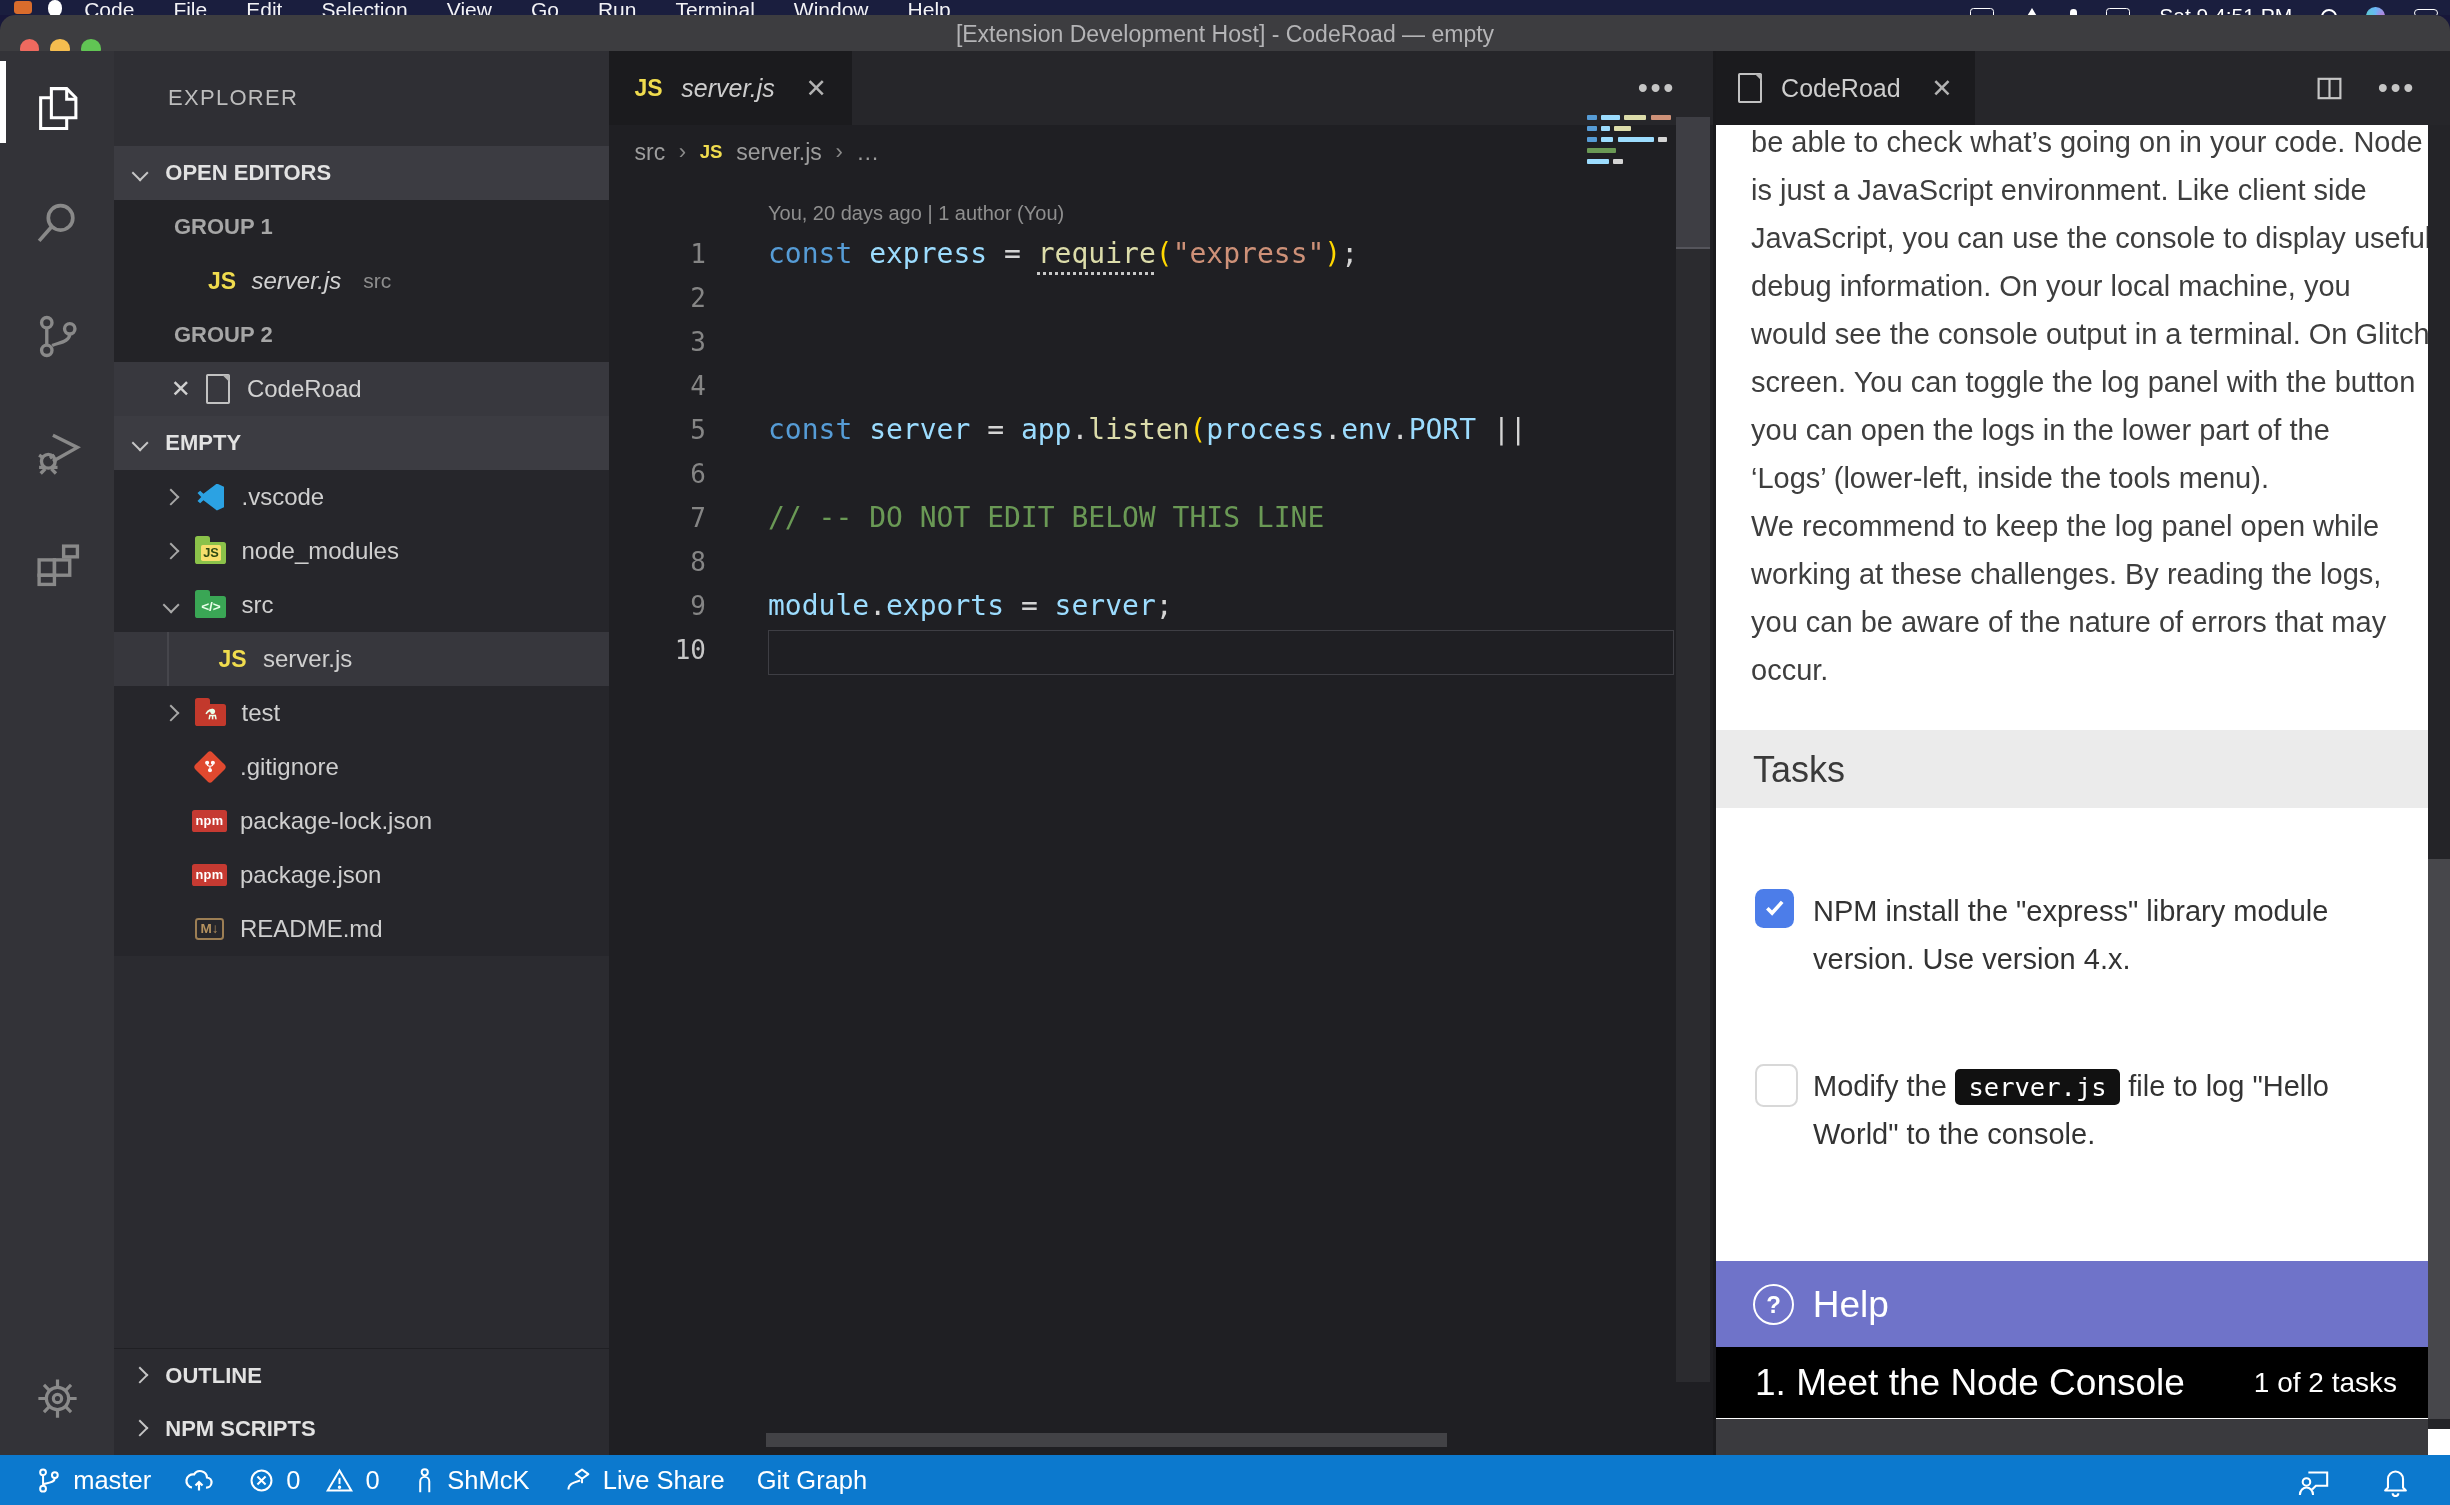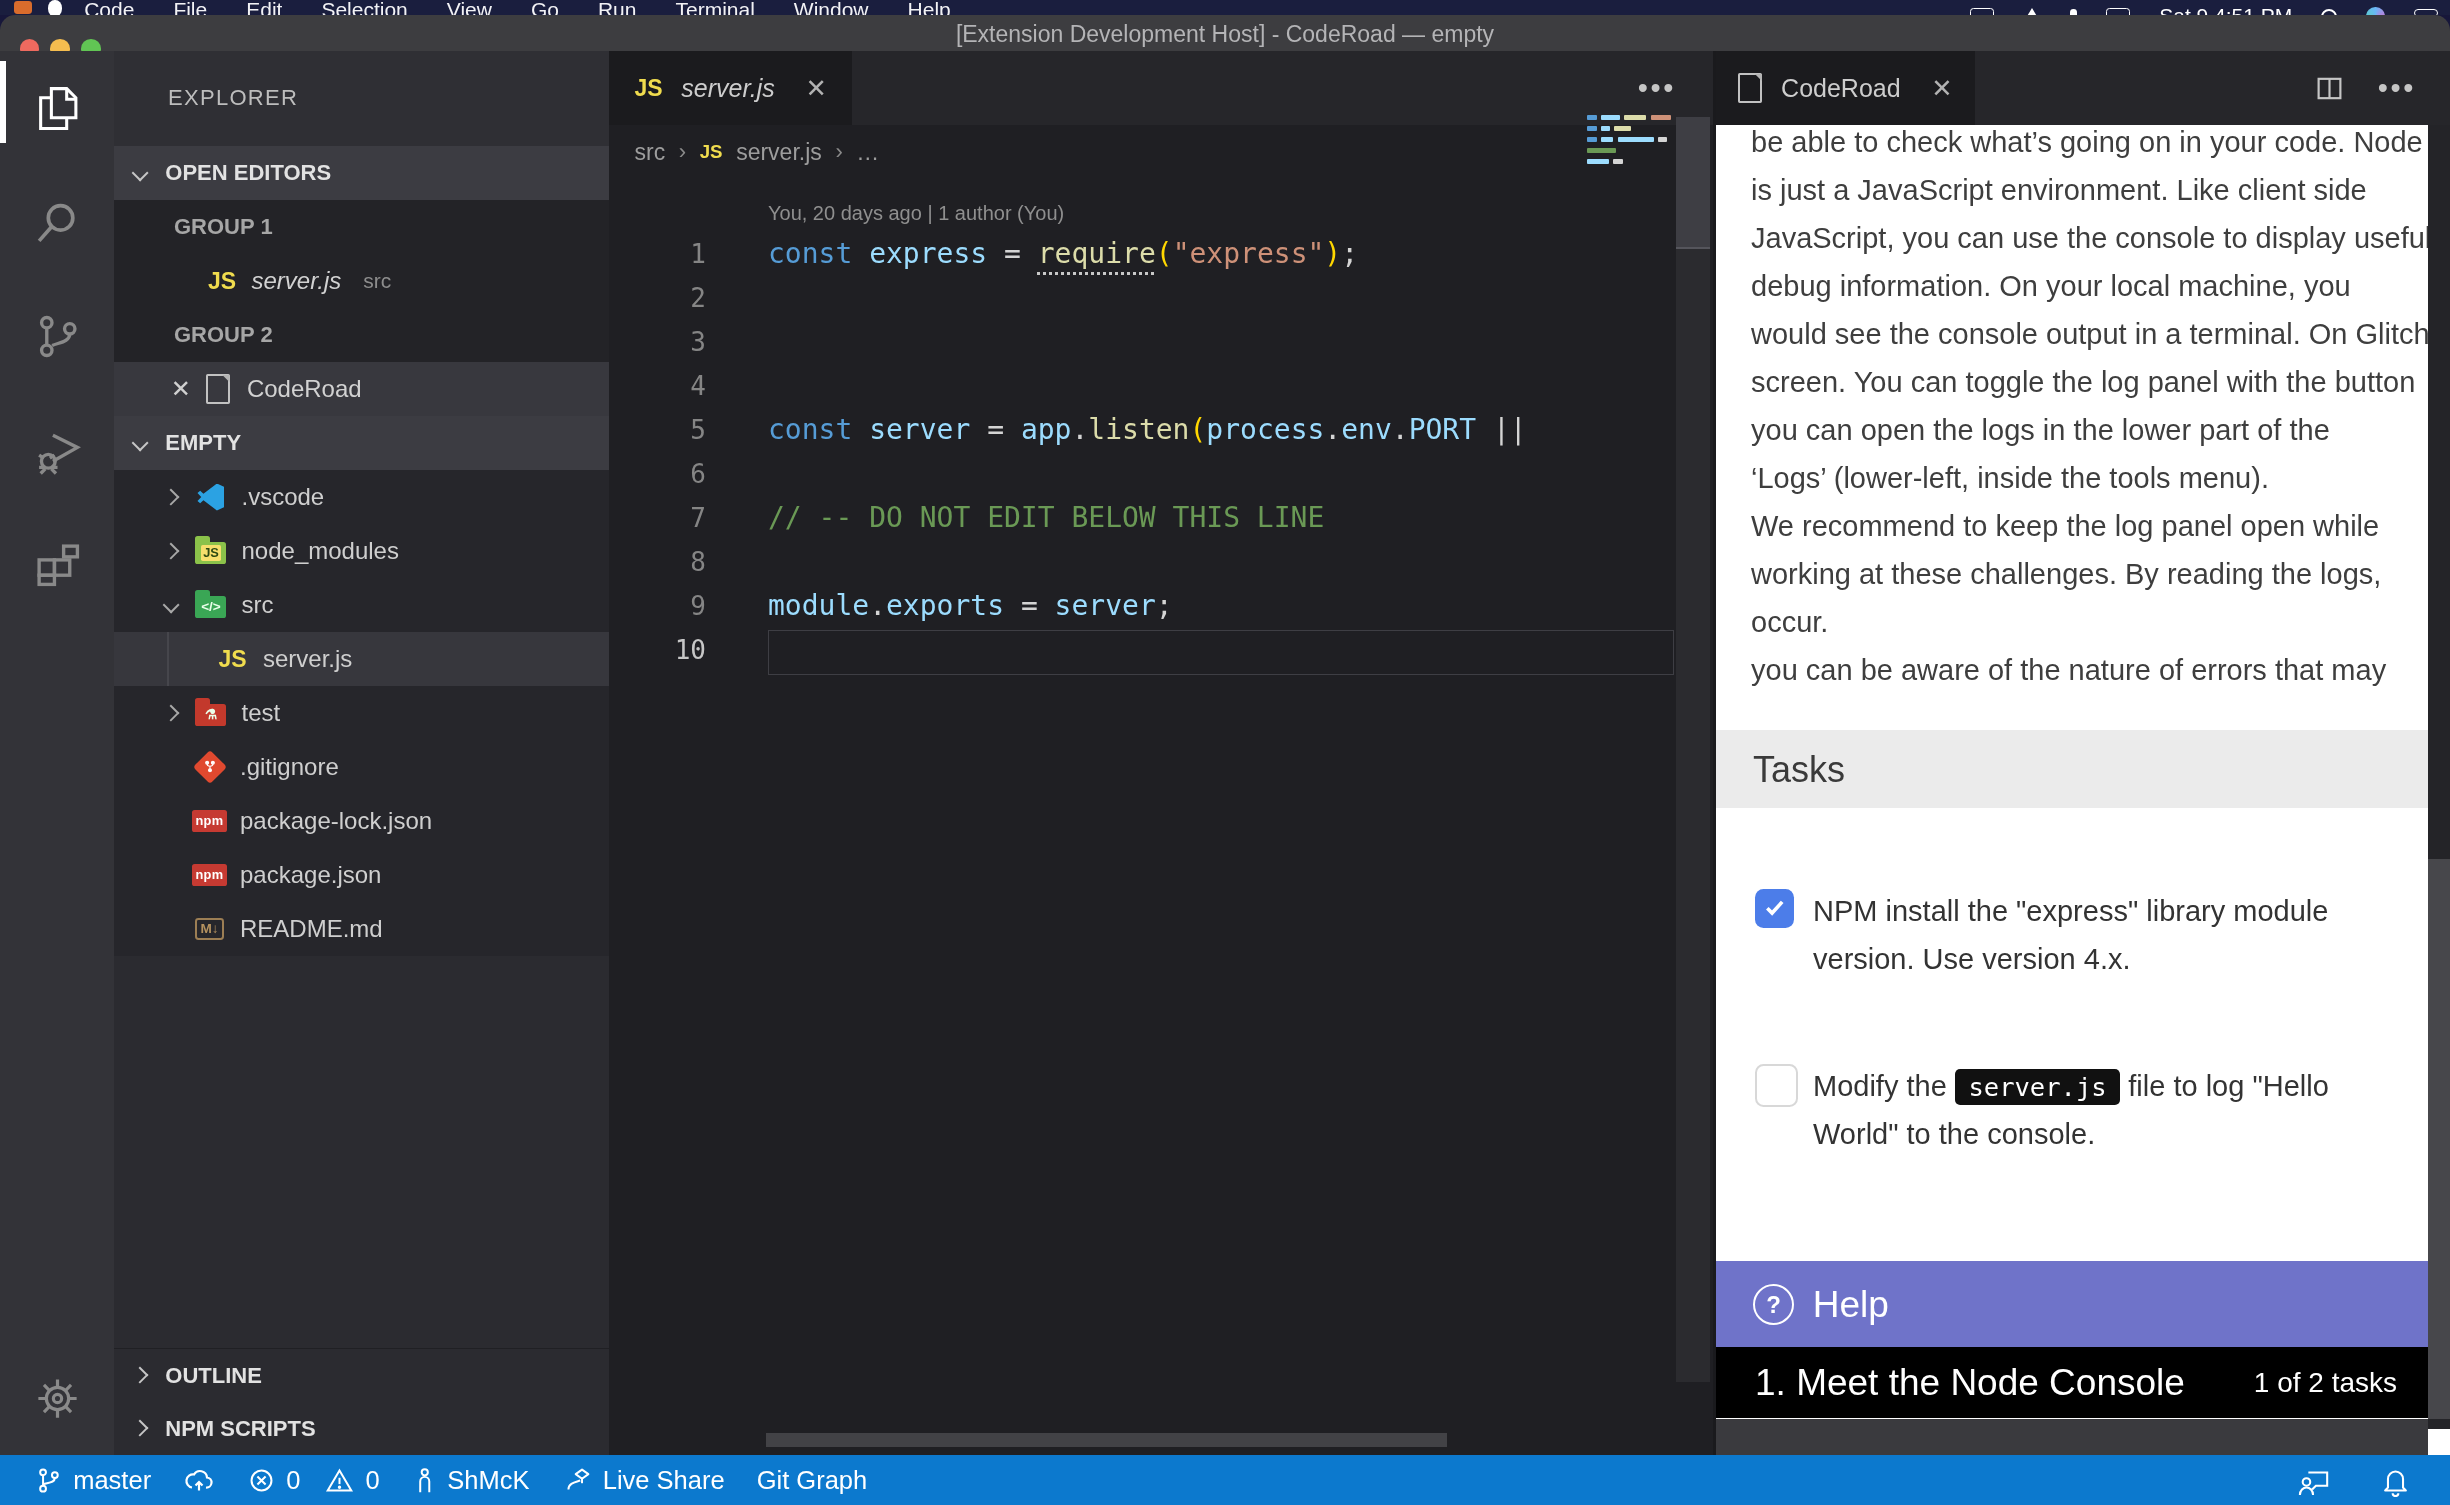--- a/index.html
+++ b/index.html
@@ -423,22 +423,22 @@
           <div>be able to check what’s going on in your code. Node</div>
           <div>is just a JavaScript environment. Like client side</div>
           <div>JavaScript, you can use the console to display useful</div>
           <div>debug information. On your local machine, you</div>
           <div>would see the console output in a terminal. On Glitch</div>
           <div>screen. You can toggle the log panel with the button</div>
           <div>you can open the logs in the lower part of the</div>
           <div>‘Logs’ (lower-left, inside the tools menu).</div>
           <div>We recommend to keep the log panel open while</div>
           <div>working at these challenges. By reading the logs,</div>
+          <div>you can be aware of the nature of errors that may</div>
           <div>occur.</div>
-          <div>you can be aware of the nature of errors that may</div>
         </div>
       <div id="tasksband">
           <span>Tasks</span>
         </div>
 
       <div class="task" id="task1">
         <span class="cb on">
           <svg width="25.5" height="25.5" viewBox="0 0 24 24" fill="none" stroke="#fff" stroke-width="3.4">
               <path d="M5 12.5l4.5 4.5L19 6.5"></path>
             </svg>

